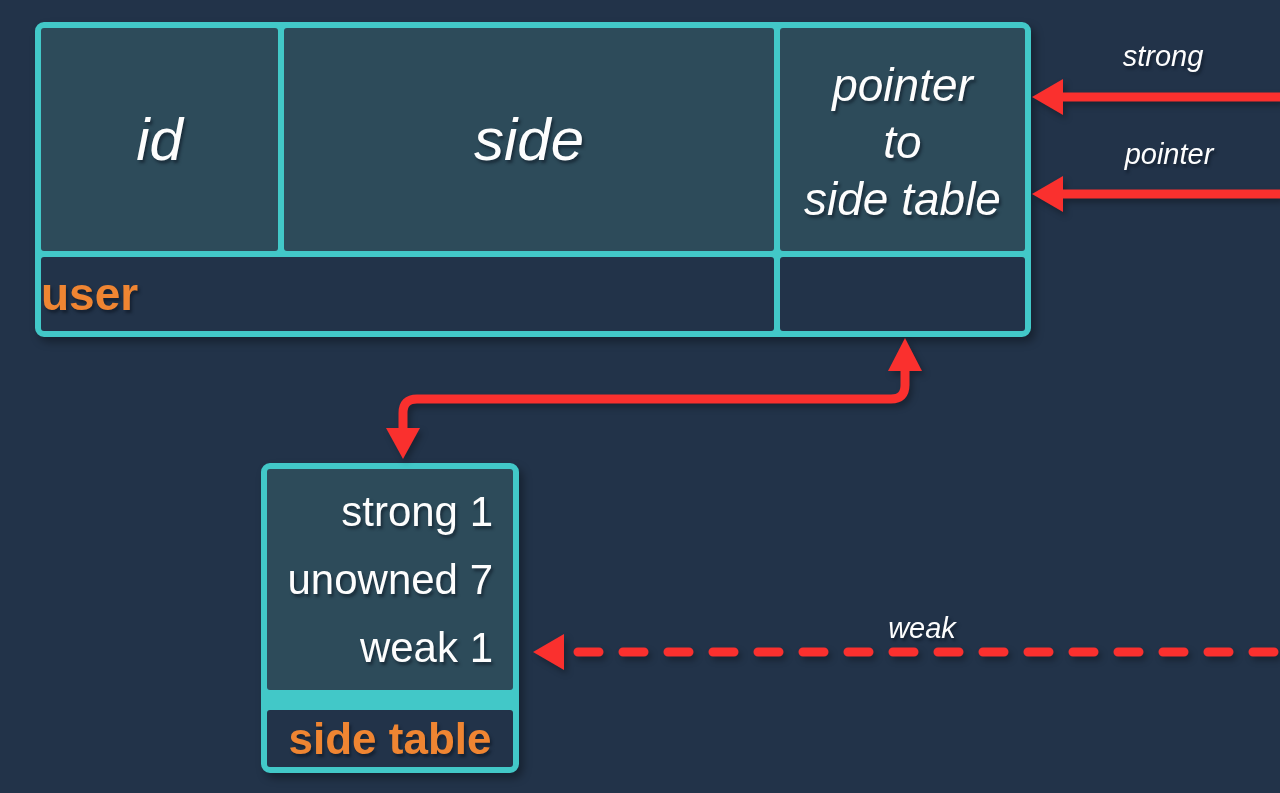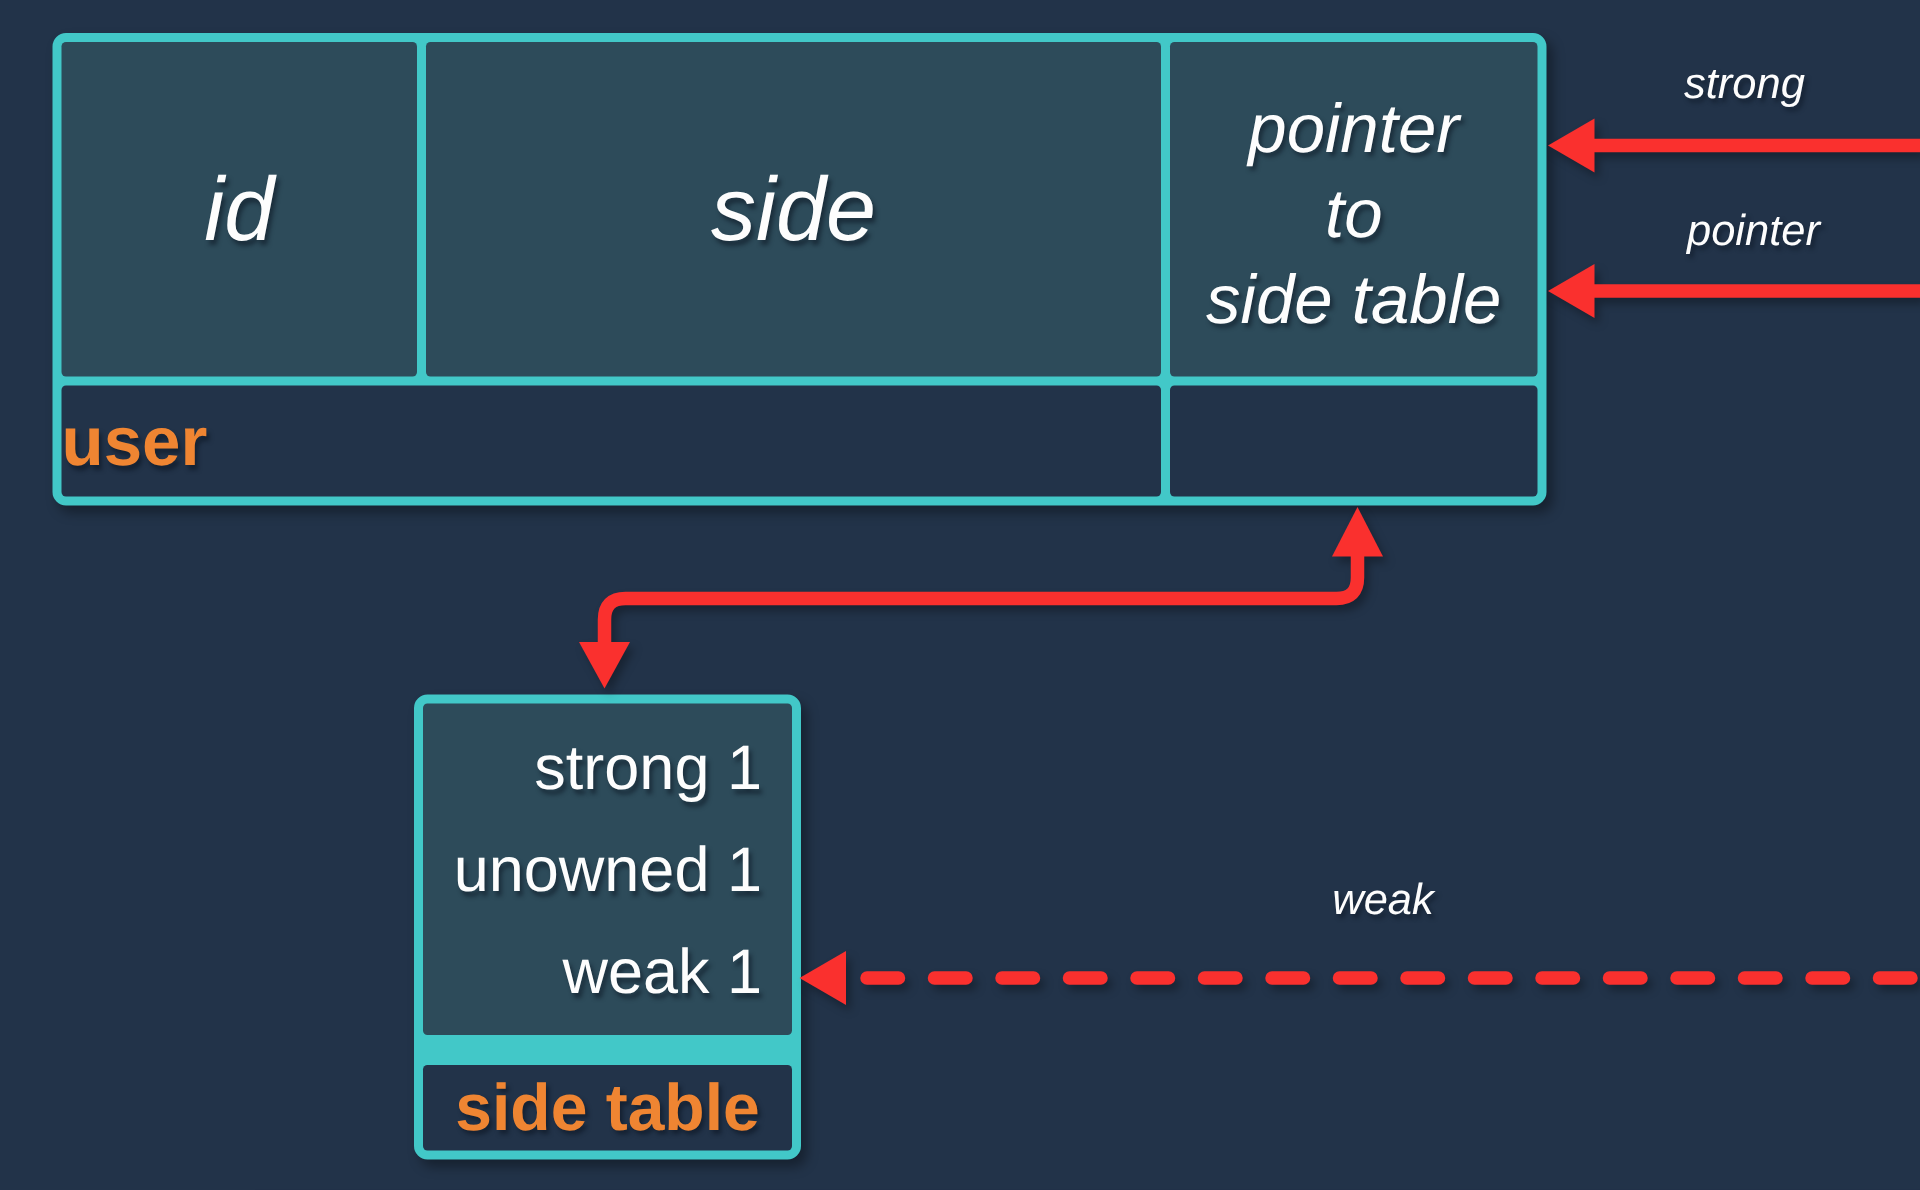--- a/index.html
+++ b/index.html
@@ -35,21 +35,21 @@
   }
   .lg{font-size:60px;}
   .pointer-cell{flex-direction:column;padding-top:6px;}
   .md{font-size:46px;line-height:57px;display:block;text-align:center;}
   .caption{
     color:var(--label_orange,#ef8532);font-weight:bold;font-size:46px;
     text-shadow:2px 3px 3px rgba(8,16,28,.5);
   }
   
   .side-table{
-    position:absolute;left:276px;top:463px;width:258px;height:310px;
+    position:absolute;left:261px;top:463px;width:258px;height:310px;
     box-sizing:border-box;border:6px solid var(--border_teal,#42c8c8);
     background:var(--border_teal,#42c8c8);
     border-radius:9px;
     display:grid;grid-template-rows:221px 1fr;gap:20px;
     box-shadow:4px 5px 8px rgba(0,0,0,.35);
   }
   .side-values{
     display:flex;flex-direction:column;justify-content:center;align-items:flex-end;
     padding-right:20px;
   }
@@ -92,21 +92,21 @@
     </div>
     <div class="cell foot caption-cell">
       <span class="caption">user</span>
     </div>
     <div class="cell foot"></div>
   </div>
 
   <div class="side-table">
     <div class="cell hdr side-values">
       <div class="side-row">strong 1</div>
-      <div class="side-row">unowned 1</div>
+      <div class="side-row">unowned 7</div>
       <div class="side-row">weak 1</div>
     </div>
     <div class="cell foot side-caption-cell">
       <span class="caption">side table</span>
     </div>
   </div>
 
   <svg class="overlay" width="1280" height="793" viewBox="0 0 1280 793" aria-hidden="true">
     <g>
       <line class="aline" x1="1280" y1="97" x2="1058" y2="97"></line>
@@ -122,15 +122,15 @@
       <polygon class="ahead" points="403,459 386,428 420,428"></polygon>
     </g>
     <g>
       <line class="aline dashed" x1="578" y1="652" x2="1288" y2="652"></line>
       <polygon class="ahead" points="533,652 564,634 564,670"></polygon>
     </g>
   </svg>
 
   <div class="ref-label" style="left:1063px;top:40px;">strong</div>
   <div class="ref-label" style="left:1069px;top:138px;">pointer</div>
-  <div class="ref-label" style="left:822px;top:584px;">weak</div>
+  <div class="ref-label" style="left:822px;top:612px;">weak</div>
 
 </div>
 
 </body></html>

